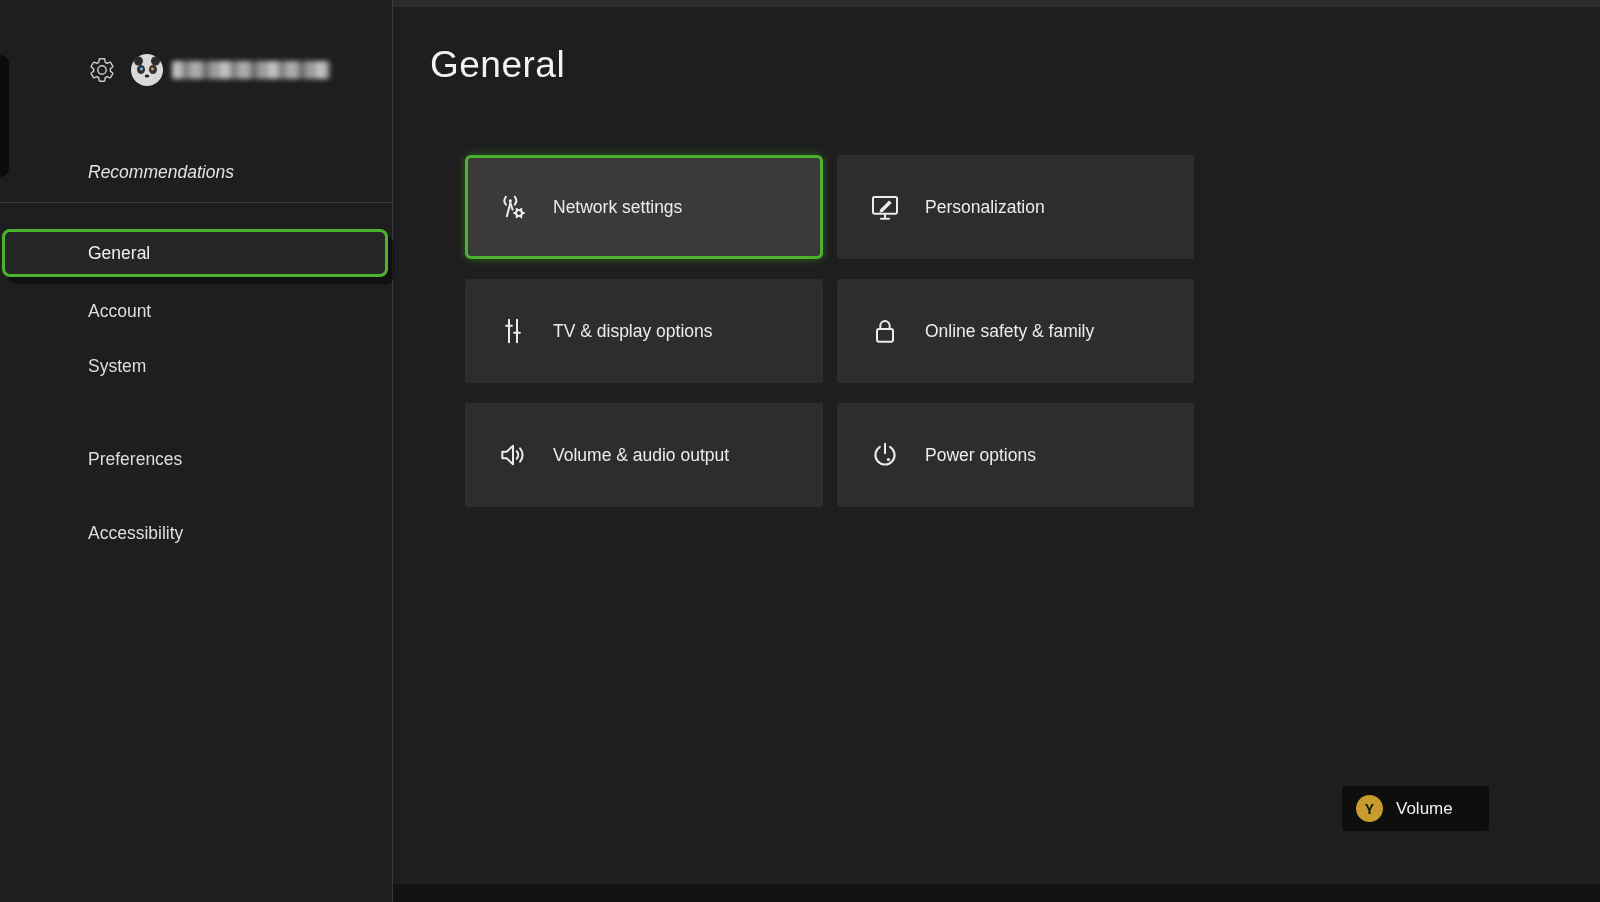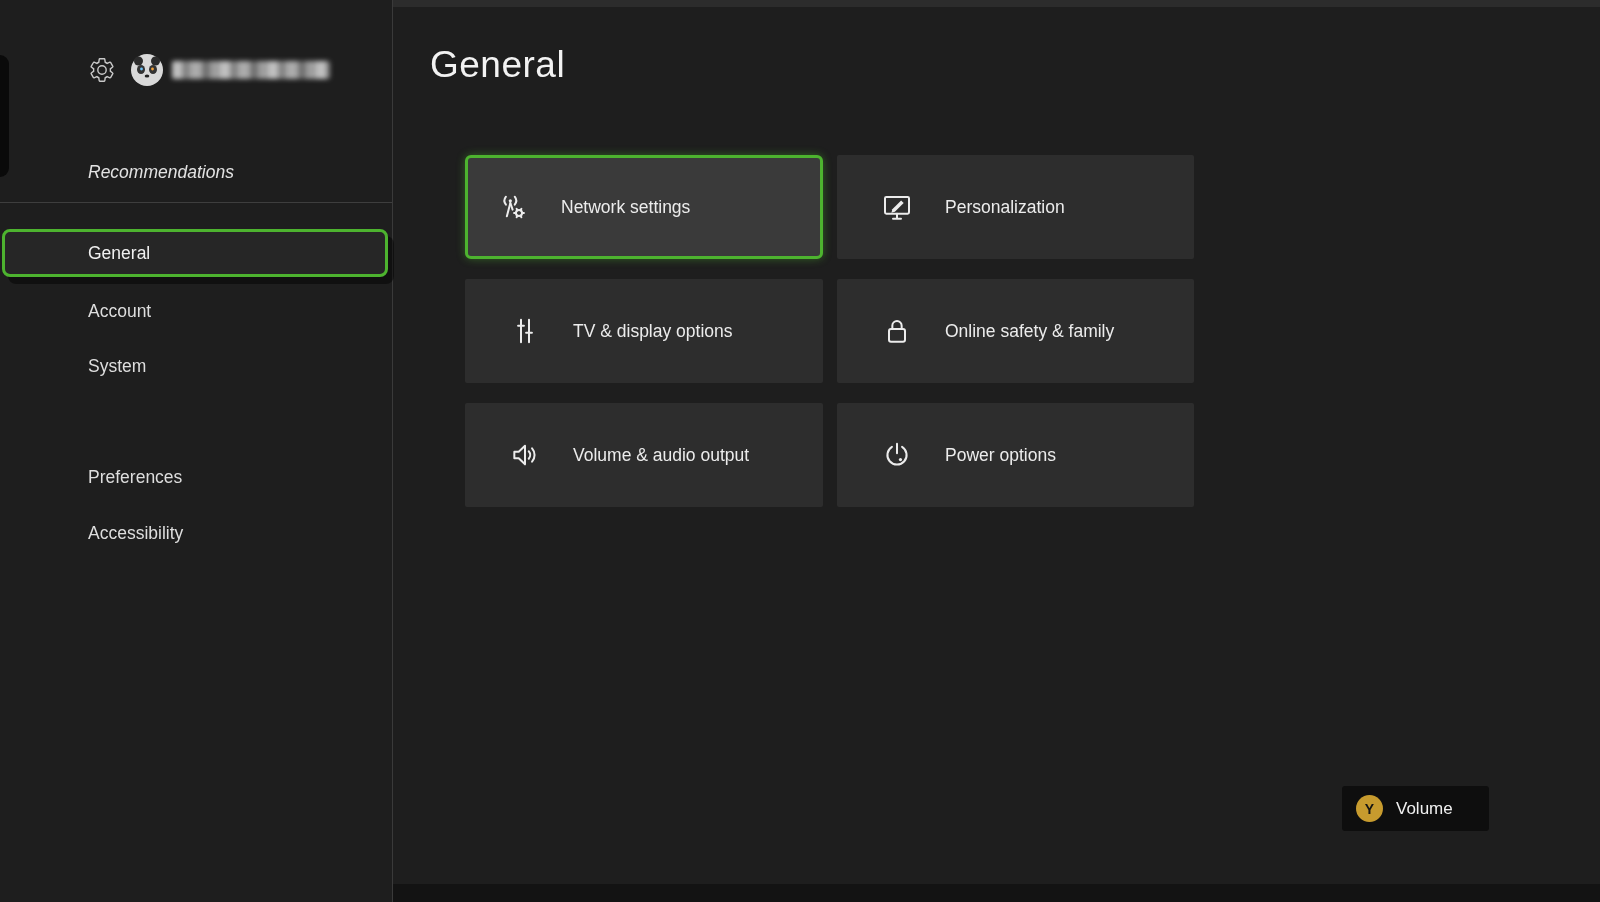--- a/index.html
+++ b/index.html
@@ -52,25 +52,25 @@
     position:absolute;left:37px;top:44px;margin:0;
     font-size:37px;font-weight:400;color:#f2f2f2;letter-spacing:.5px;
   }
   .tile-grid{
     position:absolute;left:72px;top:155px;width:730px;
     display:grid;grid-template-columns:358px 357px;grid-auto-rows:104px;
     column-gap:14px;row-gap:20px;
   }
   .tile{
     box-sizing:border-box;background:#2d2d2d;border-radius:2px;
-    display:flex;align-items:center;padding-left:44px;cursor:pointer;
+    display:flex;align-items:center;padding-left:32px;cursor:pointer;
   }
   .tile-icon{width:32px;height:32px;flex:0 0 32px;display:inline-block;}
   .tile-icon svg{width:32px;height:32px;display:block;}
-  .tile-label{margin-left:32px;font-size:17.5px;color:#ececec;}
+  .tile-label{margin-left:24px;font-size:17.5px;color:#ececec;}
   .tile.focused{
     background:#3a3a3a;border:3px solid #4db32f;border-radius:6px;
     padding-left:29px;box-shadow:0 0 9px rgba(77,179,47,.45);
   }
 
   
   .search-hint{
     position:absolute;left:1342px;top:786px;width:147px;height:45px;
     background:#0e0e0e;border-radius:3px;display:flex;align-items:center;
     padding:0 14px;box-sizing:border-box;cursor:pointer;
@@ -111,21 +111,21 @@
     <span class="blurred-name"></span>
 
     <div class="recs">Recommendations</div>
     <div class="side-divider"></div>
 
     <div class="nav-selected">
       <span>General</span>
     </div>
     <div class="nav-item" style="top:296px">Account</div>
     <div class="nav-item" style="top:351px">System</div>
-    <div class="nav-item" style="top:462px">Preferences</div>
+    <div class="nav-item" style="top:444px">Preferences</div>
     <div class="nav-item" style="top:518px">Accessibility</div>
   </aside>
 
   <main class="main">
     <h1 class="page-title">General</h1>
 
     <div class="tile-grid">
 
       <div class="tile focused">
         <span class="tile-icon">

